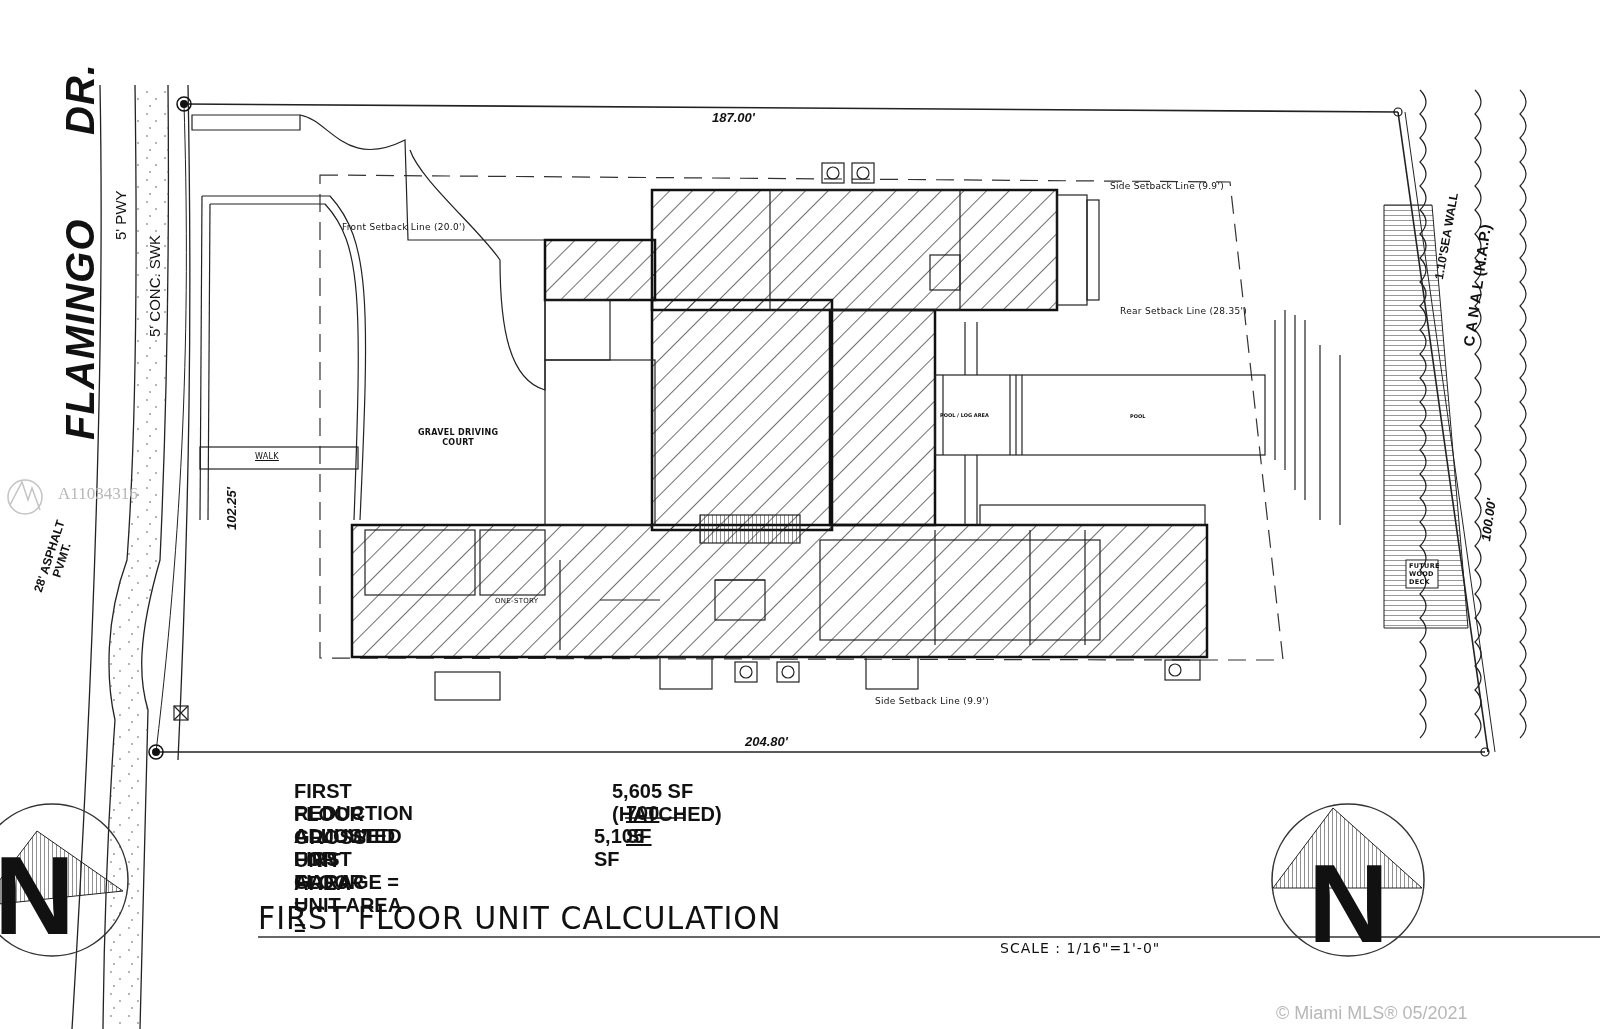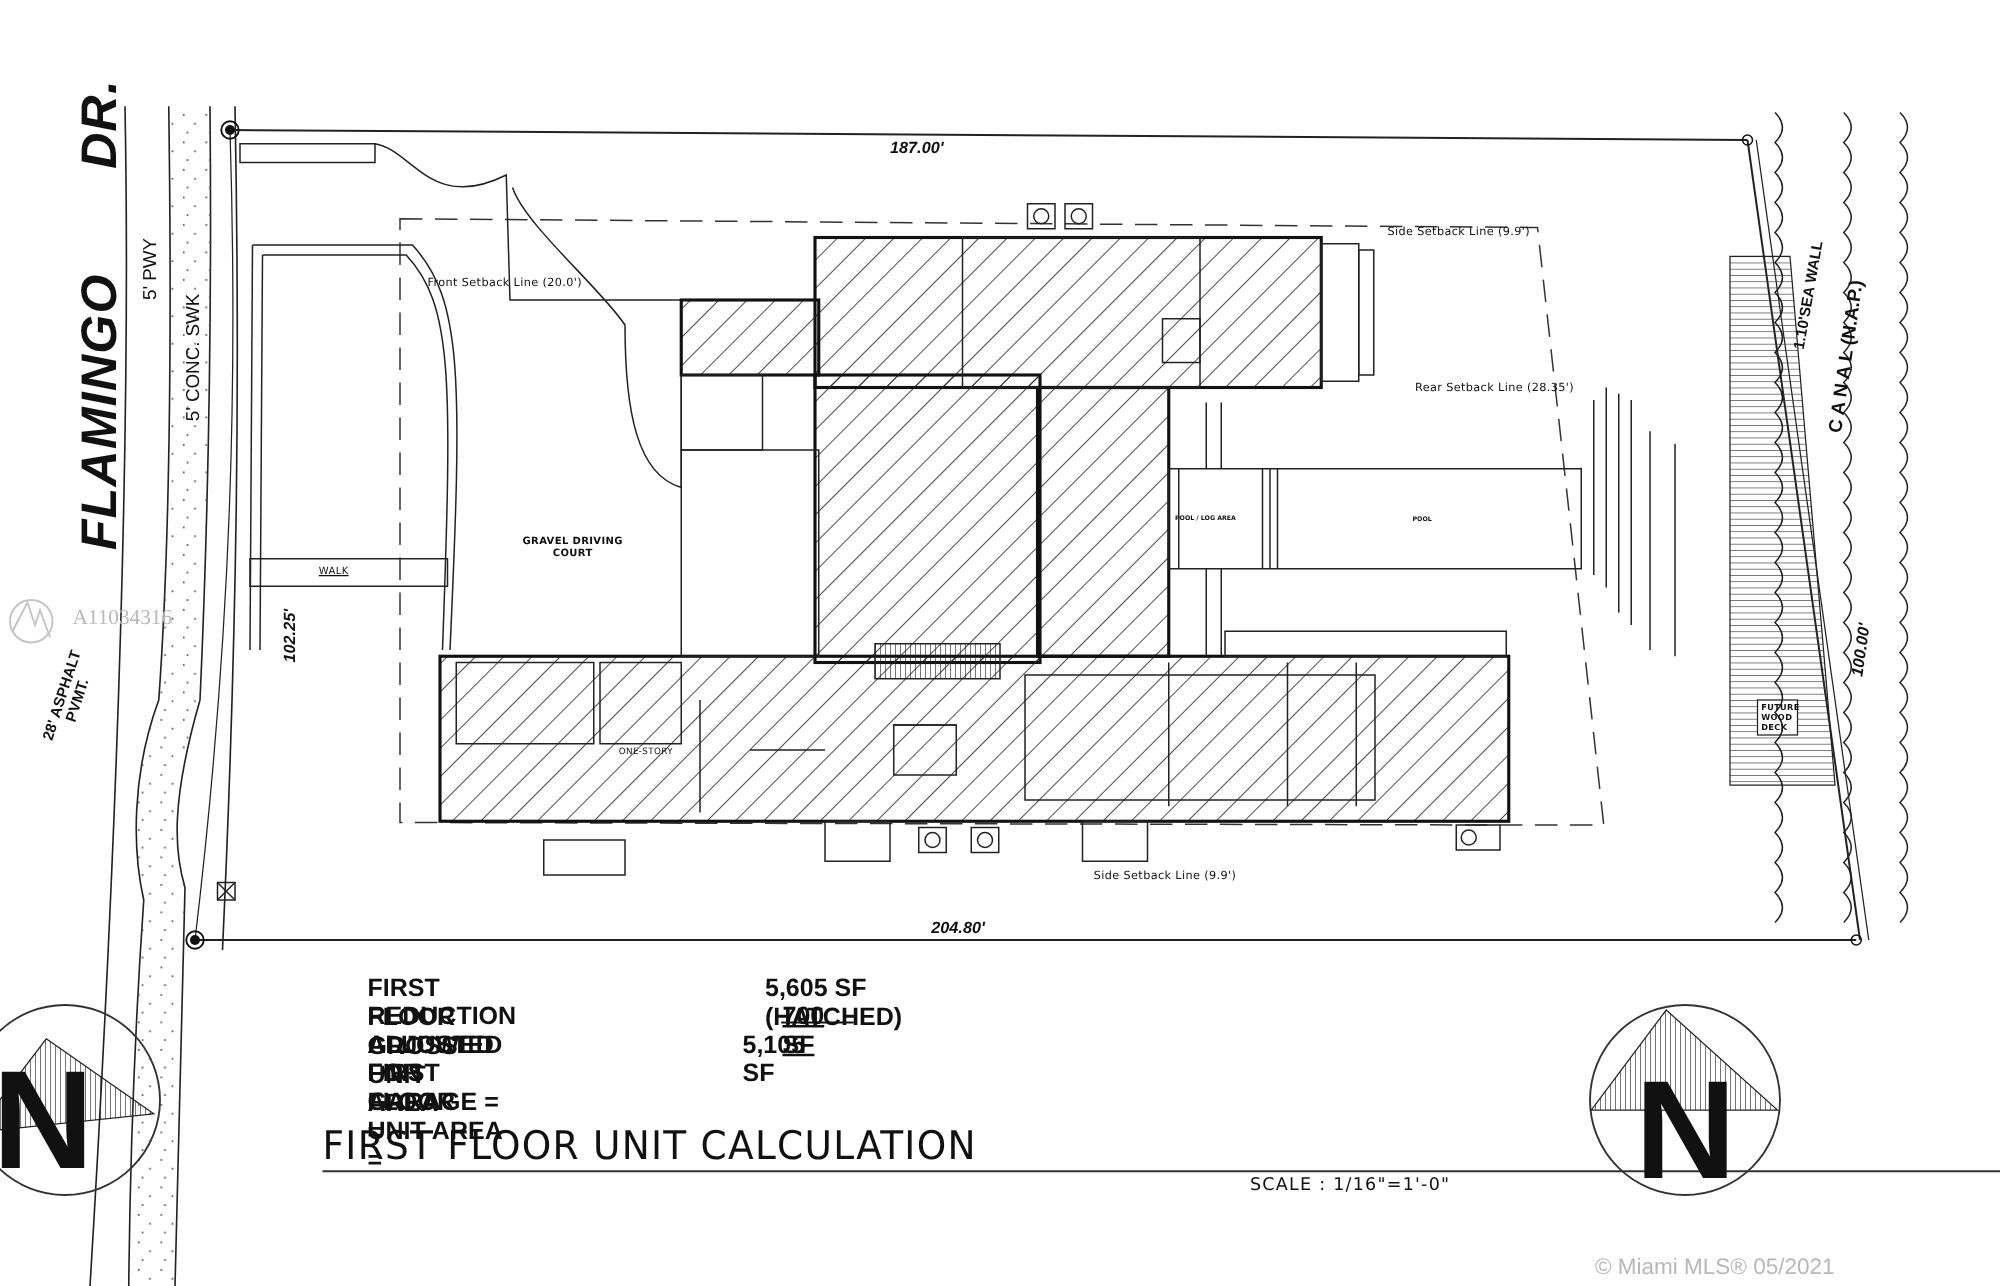--- a/index.html
+++ b/index.html
@@ -176,21 +176,21 @@
 </div>
 
 <div class="lbl dim" style="left:712px;top:110px;" data-name="north-lot-dimension">187.00'</div>
 <div class="lbl dim" style="left:745px;top:734px;" data-name="south-lot-dimension">204.80'</div>
 <div class="lbl dim rot-90" style="left:224px;top:530px;" data-name="west-lot-dimension">102.25'</div>
 <div class="lbl dim" style="left:1478px;top:540px;transform-origin:left top;transform:rotate(-82deg);" data-name="east-lot-dimension">100.00'</div>
 
 <div class="lbl cad" style="left:342px;top:222px;" data-name="front-setback-label">Front Setback Line (20.0')</div>
 <div class="lbl cad" style="left:1110px;top:181px;" data-name="side-setback-north-label">Side Setback Line (9.9')</div>
 <div class="lbl cad" style="left:875px;top:696px;" data-name="side-setback-south-label">Side Setback Line (9.9')</div>
-<div class="lbl cad" style="left:1120px;top:306px;margin-left:12px;" data-name="rear-setback-label">Rear Setback Line (28.35')</div>
+<div class="lbl cad" style="left:1120px;top:306px;" data-name="rear-setback-label">Rear Setback Line (28.35')</div>
 
 <div class="lbl cad" style="left:418px;top:428px;font-size:8px;text-align:center;line-height:10px;font-weight:bold;" data-name="gravel-driving-court-label">
   <div data-name="driving-court-line1">GRAVEL DRIVING</div>
   <div data-name="driving-court-line2">COURT</div>
 </div>
 <div class="lbl cad" style="left:255px;top:452px;font-size:8px;text-decoration:underline;" data-name="walk-label">WALK</div>
 <div class="lbl cad" style="left:495px;top:597px;font-size:7px;" data-name="one-story-label">ONE-STORY</div>
 <div class="lbl tiny" style="left:940px;top:412px;" data-name="pool-area-label">POOL / LOG AREA</div>
 <div class="lbl tiny" style="left:1130px;top:413px;" data-name="pool-label">POOL</div>
 <div class="lbl cad" style="left:1409px;top:562px;font-size:6.5px;line-height:8px;font-weight:bold;" data-name="future-wood-deck-label">

